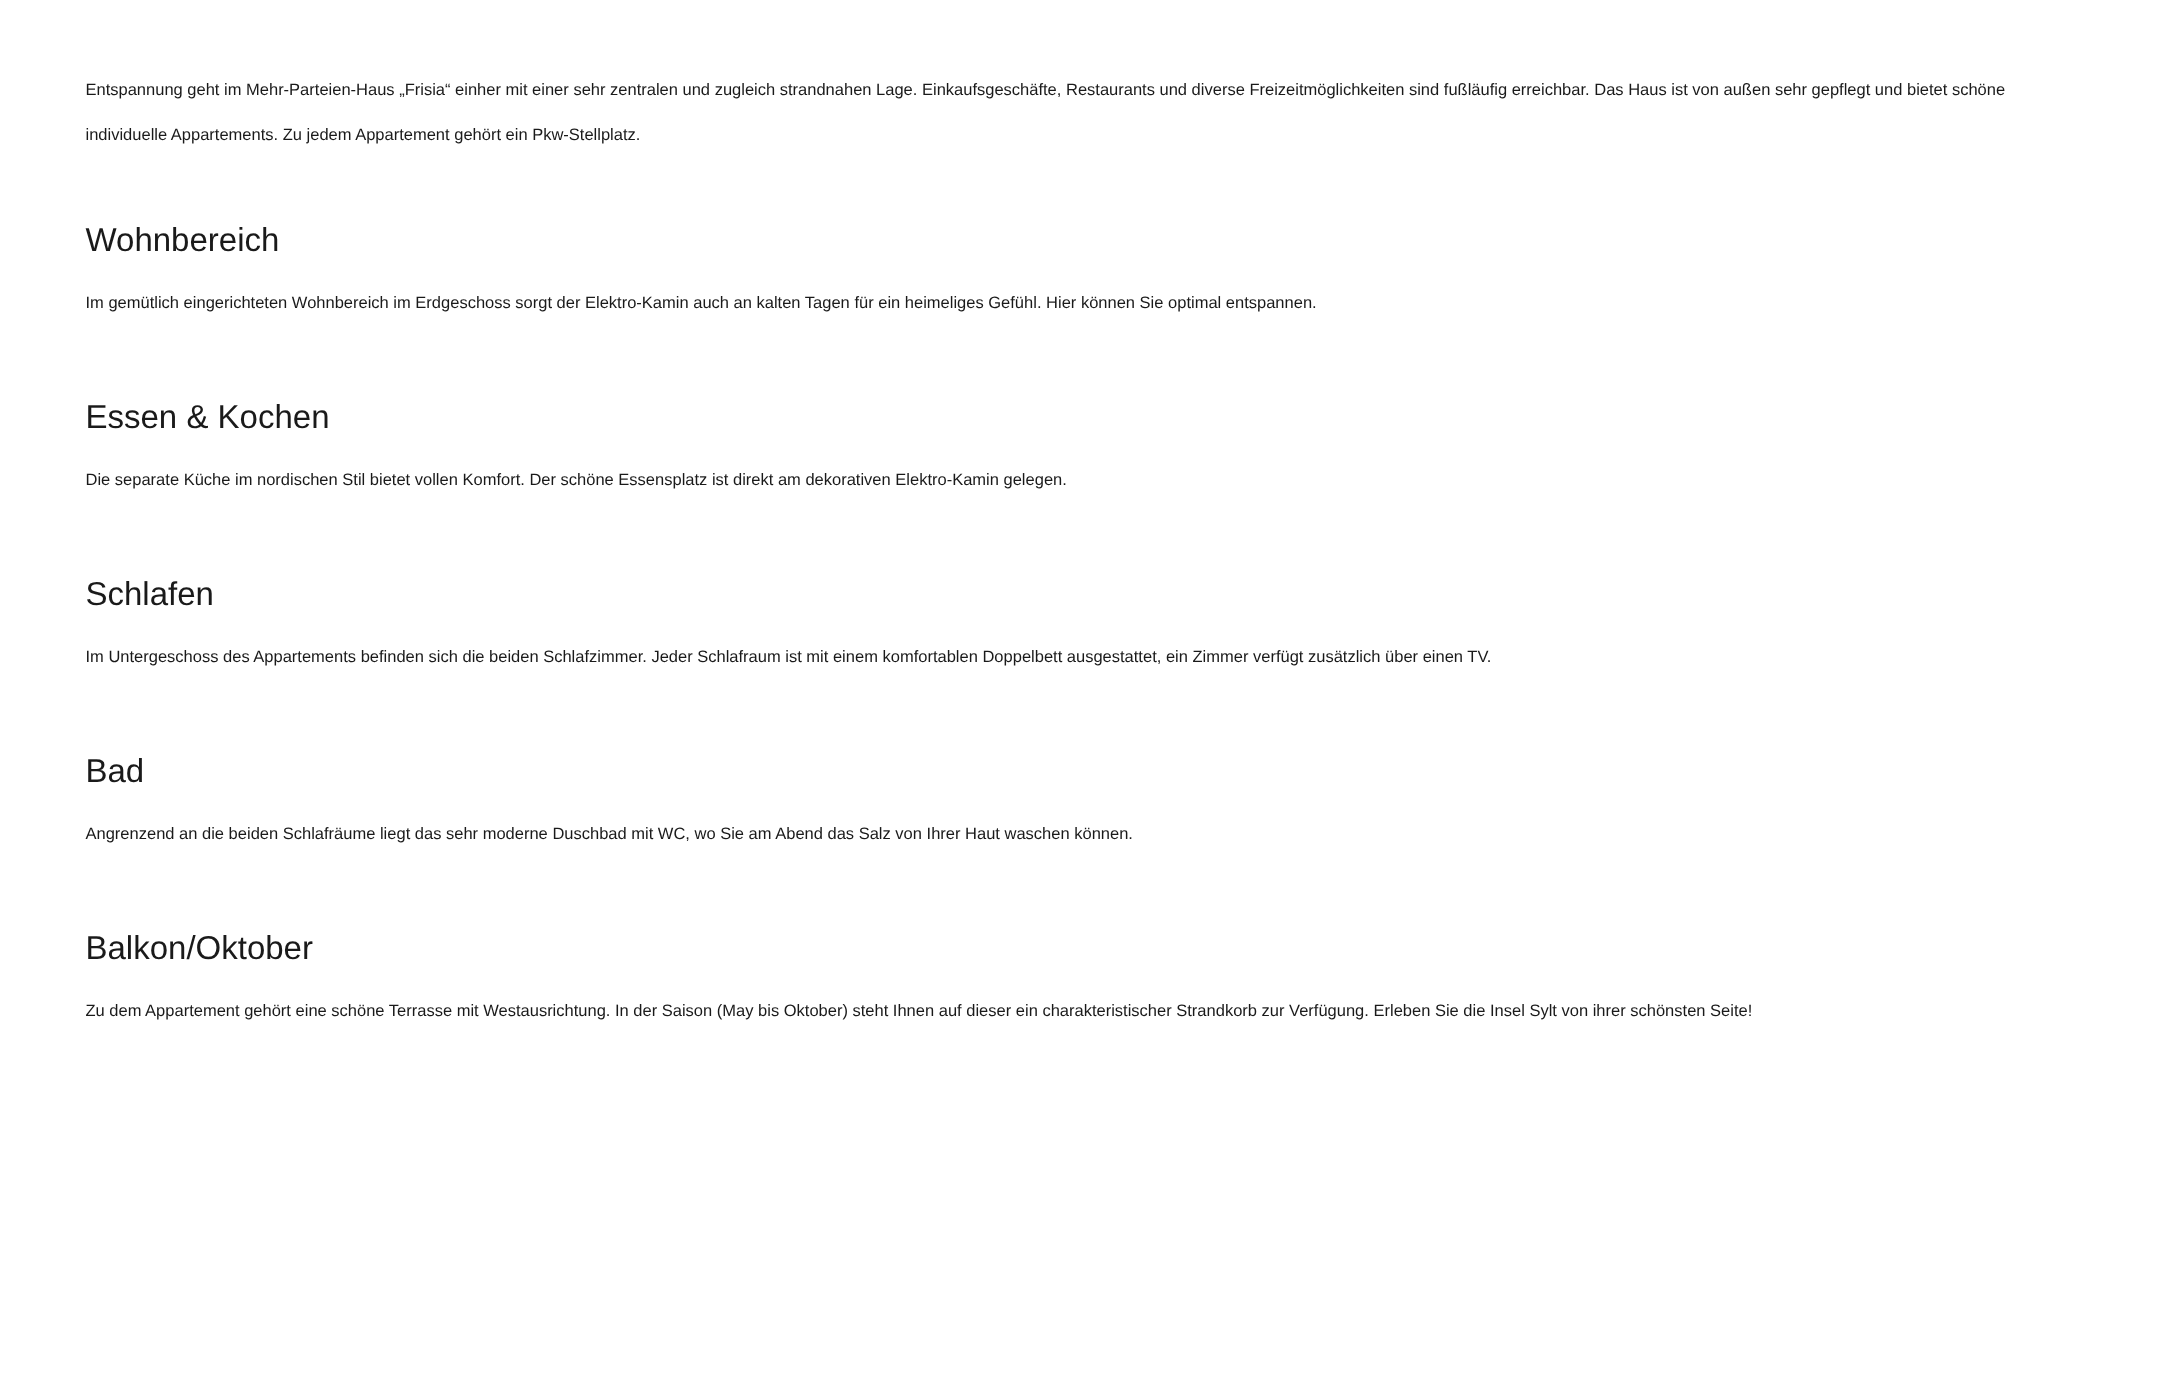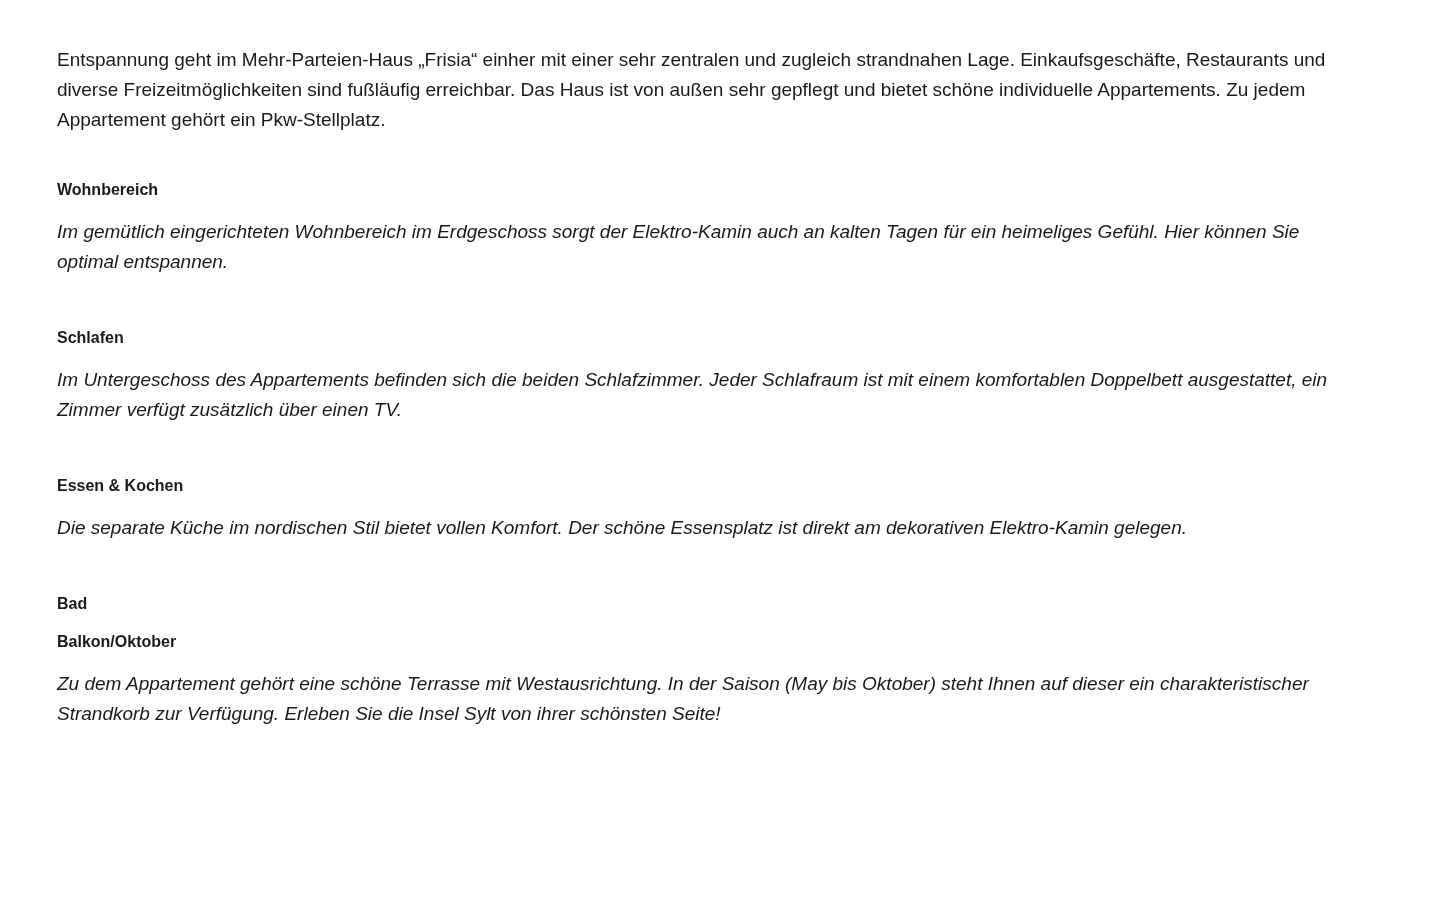--- a/index.html
+++ b/index.html
@@ -16,63 +16,63 @@
     color: #1a1a1a;
     -webkit-font-smoothing: antialiased;
   }
   .document {
     box-sizing: border-box;
     padding: 45px 57px 0 57px;
     max-width: 1397px;
   }
   .intro-paragraph,
   .section-paragraph {
-    font-size: 19px;
+    font-size: 11px;
     line-height: 30px;
     margin: 0;
     max-width: 1283px;
   }
   .intro-paragraph {
     margin-bottom: 44px;
   }
   .section-heading {
-    font-size: 16px;
+    font-size: 22px;
     line-height: 22px;
-    font-weight: bold;
+    font-weight: normal;
     margin: 0 0 16px 0;
   }
   .section-paragraph {
     margin-bottom: 50px;
-    font-style: italic;
   }
 </style>
 </head>
 <body>
 
 <main class="document">
 
   <p class="intro-paragraph">Entspannung geht im Mehr-Parteien-Haus „Frisia“ einher mit einer sehr zentralen und zugleich strandnahen Lage. Einkaufsgeschäfte, Restaurants und diverse Freizeitmöglichkeiten sind fußläufig erreichbar. Das Haus ist von außen sehr gepflegt und bietet schöne individuelle Appartements. Zu jedem Appartement gehört ein Pkw-Stellplatz.</p>
 
   <section class="section">
     <h2 class="section-heading">Wohnbereich</h2>
     <p class="section-paragraph">Im gemütlich eingerichteten Wohnbereich im Erdgeschoss sorgt der Elektro-Kamin auch an kalten Tagen für ein heimeliges Gefühl. Hier können Sie optimal entspannen.</p>
   </section>
 
   <section class="section">
+    <h2 class="section-heading">Essen &amp; Kochen</h2>
+    <p class="section-paragraph">Die separate Küche im nordischen Stil bietet vollen Komfort. Der schöne Essensplatz ist direkt am dekorativen Elektro-Kamin gelegen.</p>
+  </section>
+
+  <section class="section">
     <h2 class="section-heading">Schlafen</h2>
     <p class="section-paragraph">Im Untergeschoss des Appartements befinden sich die beiden Schlafzimmer. Jeder Schlafraum ist mit einem komfortablen Doppelbett ausgestattet, ein Zimmer verfügt zusätzlich über einen TV.</p>
   </section>
 
   <section class="section">
-    <h2 class="section-heading">Essen &amp; Kochen</h2>
-    <p class="section-paragraph">Die separate Küche im nordischen Stil bietet vollen Komfort. Der schöne Essensplatz ist direkt am dekorativen Elektro-Kamin gelegen.</p>
-  </section>
-
-  <section class="section">
     <h2 class="section-heading">Bad</h2>
+    <p class="section-paragraph">Angrenzend an die beiden Schlafräume liegt das sehr moderne Duschbad mit WC, wo Sie am Abend das Salz von Ihrer Haut waschen können.</p>
   </section>
 
   <section class="section">
     <h2 class="section-heading">Balkon/Oktober</h2>
     <p class="section-paragraph">Zu dem Appartement gehört eine schöne Terrasse mit Westausrichtung. In der Saison (May bis Oktober) steht Ihnen auf dieser ein charakteristischer Strandkorb zur Verfügung. Erleben Sie die Insel Sylt von ihrer schönsten Seite!</p>
   </section>
 
 </main>
 
 </body></html>

